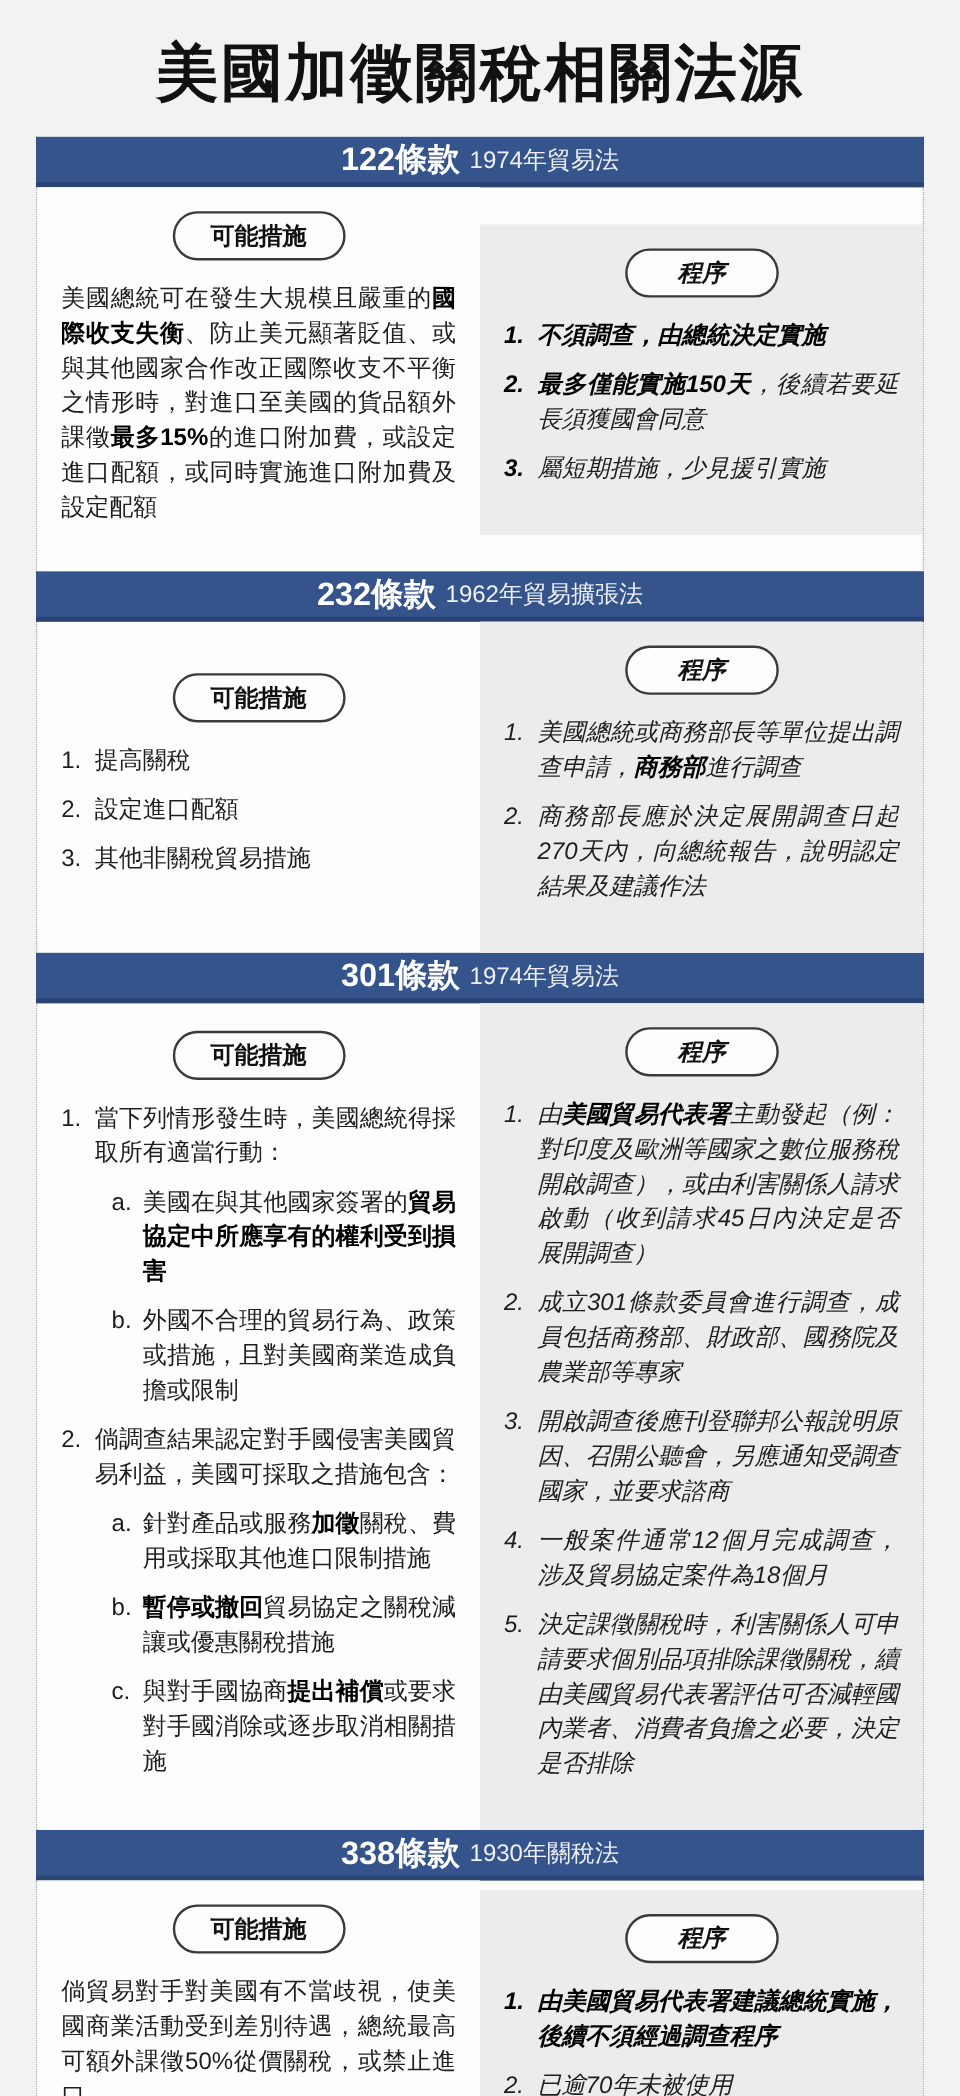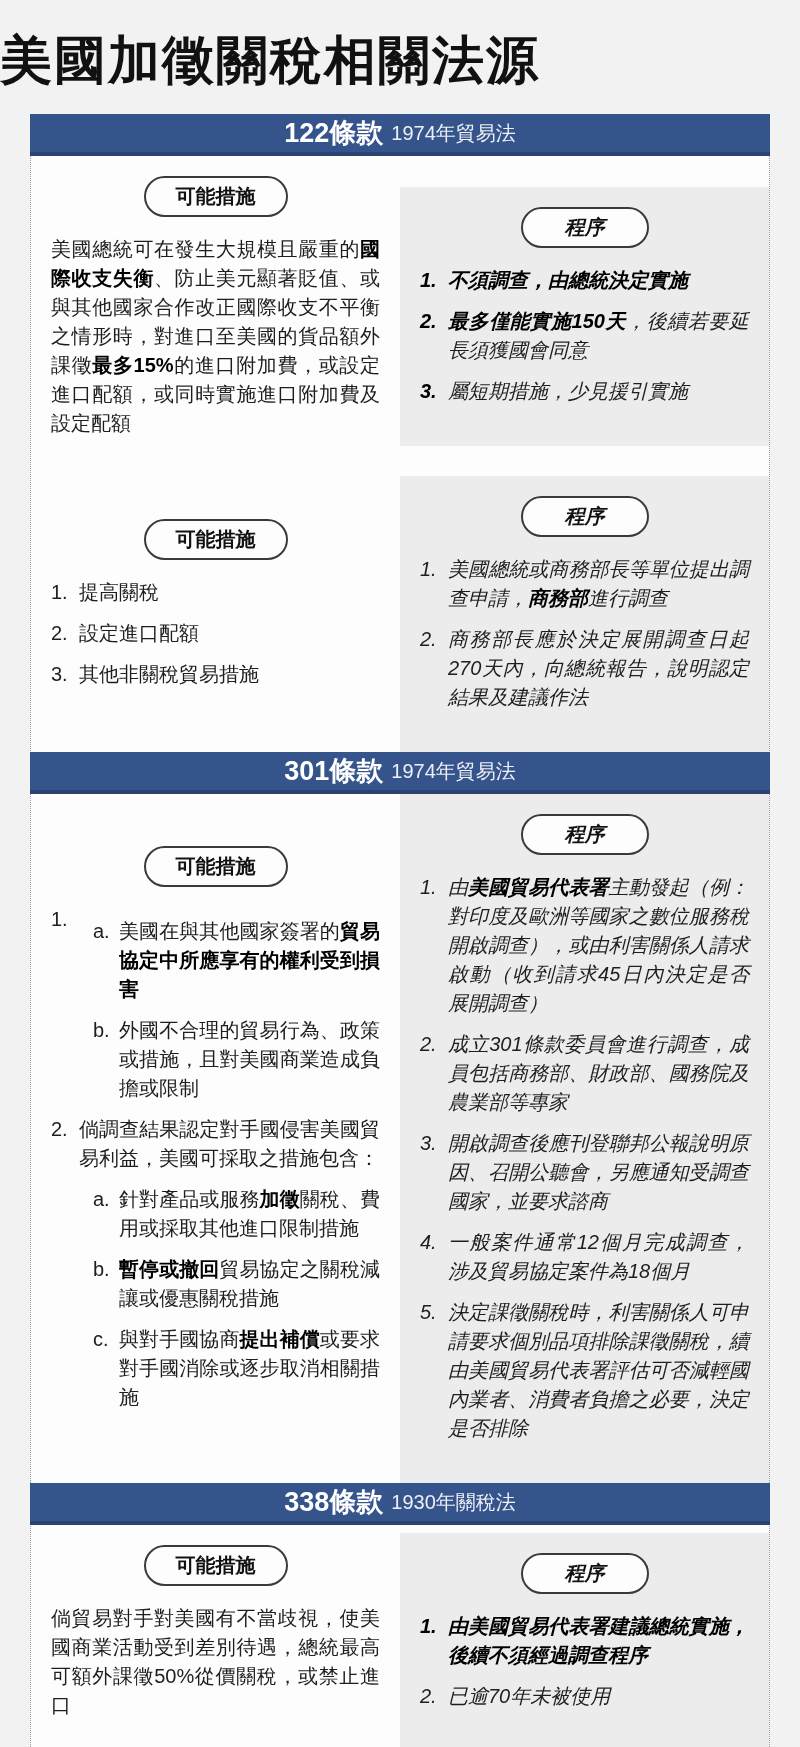--- a/index.html
+++ b/index.html
@@ -3,21 +3,21 @@
 <meta charset="utf-8">
 <style>
   * { margin:0; padding:0; box-sizing:border-box; }
   html,body { background:#f2f2f2; }
   body {
     width:800px; min-height:1747px; margin:0 auto;
     font-family:"Liberation Sans","DejaVu Sans",sans-serif;
     color:#1e1e1e;
   }
   .page-title {
-    text-align:left; font-size:52px; font-weight:bold; letter-spacing:2px;
+    text-align:center; font-size:52px; font-weight:bold; letter-spacing:2px;
     color:#111; padding:26px 0 18px;
   }
   .board {
     margin:0 30px;
     border:1px dotted #9a9a9a; border-top:none;
     background:#fdfdfd;
   }
   .law-header {
     height:42px; margin:0 -1px;
     background:#35548c; border-bottom:4px solid #2a4372;
@@ -81,20 +81,24 @@
                 <span class="marker mbold">3.</span>
                 <div class="li-body"><span>屬短期措施，少見援引實施</span></div>
               </div>
             </div>
           </div>
       </div>
     </div>
   </section>
 
   <section class="law-section">
+    <header class="law-header">
+      <span class="law-number">232條款</span>
+      <span class="law-name">1962年貿易擴張法</span>
+    </header>
     <div class="law-body">
       <div class="col col-measures">
         <div class="pill">可能措施</div>
         <div class="col-content">
             <div class="olist">
               <div class="li">
                 <span class="marker">1.</span>
                 <div class="li-body"><span>提高關稅</span></div>
               </div>
               <div class="li">
@@ -131,21 +135,21 @@
       <span class="law-number">301條款</span>
       <span class="law-name">1974年貿易法</span>
     </header>
     <div class="law-body">
       <div class="col col-measures">
         <div class="pill">可能措施</div>
         <div class="col-content">
             <div class="olist">
               <div class="li">
                 <span class="marker">1.</span>
-                <div class="li-body"><div class="olist sub">
+                <div class="li-body"><span>當下列情形發生時，美國總統得採取所有適當行動：</span><div class="olist sub">
                     <div class="li">
                       <span class="marker">a.</span>
                       <div class="li-body"><span>美國在與其他國家簽署的</span><b>貿易協定中所應享有的權利受到損害</b></div>
                     </div>
                     <div class="li">
                       <span class="marker">b.</span>
                       <div class="li-body"><span>外國不合理的貿易行為、政策或措施，且對美國商業造成負擔或限制</span></div>
                     </div>
                   </div></div>
               </div>

